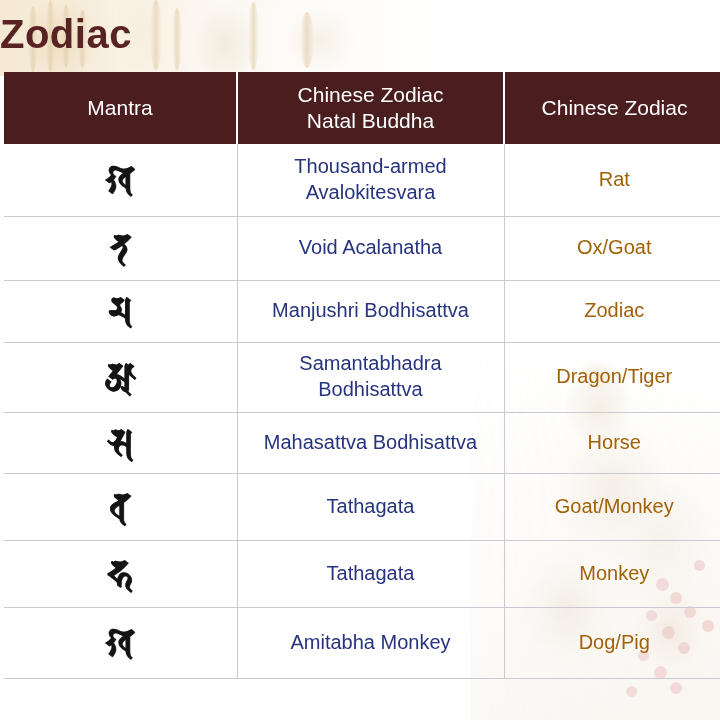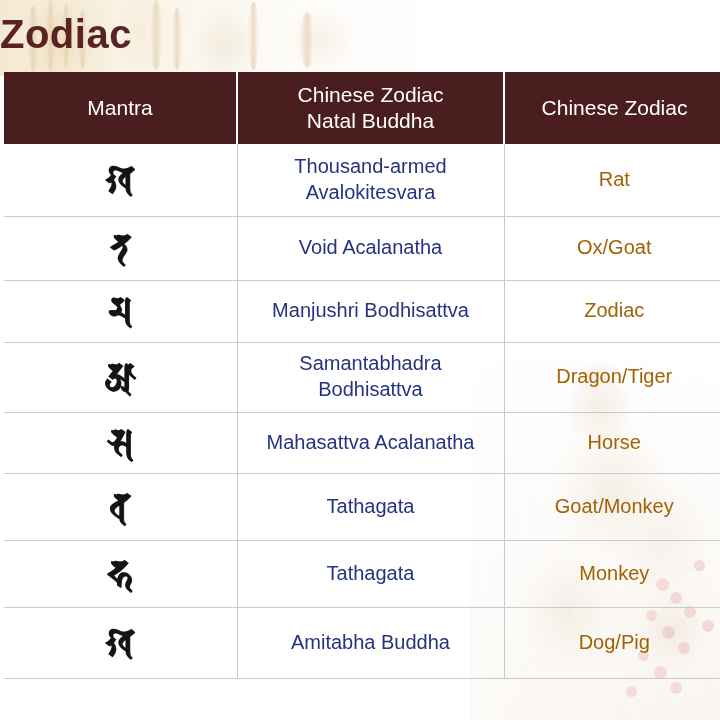--- a/index.html
+++ b/index.html
@@ -243,21 +243,21 @@
         <span>Samantabhadra</span><br>
         <span>Bodhisattva</span>
       </td>
       <td class="cell-zodiac">Dragon/Tiger</td>
     </tr>
 
     <tr class="r4">
       <td class="cell-mantra">
         <span class="glyph">𑖭</span>
       </td>
-      <td class="cell-buddha">Mahasattva Acalanatha</td>
+      <td class="cell-buddha">Mahasattva Bodhisattva</td>
       <td class="cell-zodiac">Horse</td>
     </tr>
 
     <tr class="r5">
       <td class="cell-mantra">
         <span class="glyph">𑖪</span>
       </td>
       <td class="cell-buddha">Tathagata</td>
       <td class="cell-zodiac">Goat/Monkey</td>
     </tr>
@@ -267,18 +267,18 @@
         <span class="glyph">𑖮</span>
       </td>
       <td class="cell-buddha">Tathagata</td>
       <td class="cell-zodiac">Monkey</td>
     </tr>
 
     <tr class="r7">
       <td class="cell-mantra">
         <span class="glyph">𑖏</span>
       </td>
-      <td class="cell-buddha">Amitabha Buddha</td>
+      <td class="cell-buddha">Amitabha Monkey</td>
       <td class="cell-zodiac">Dog/Pig</td>
     </tr>
 
   </tbody>
 </table>
 
 </body></html>

